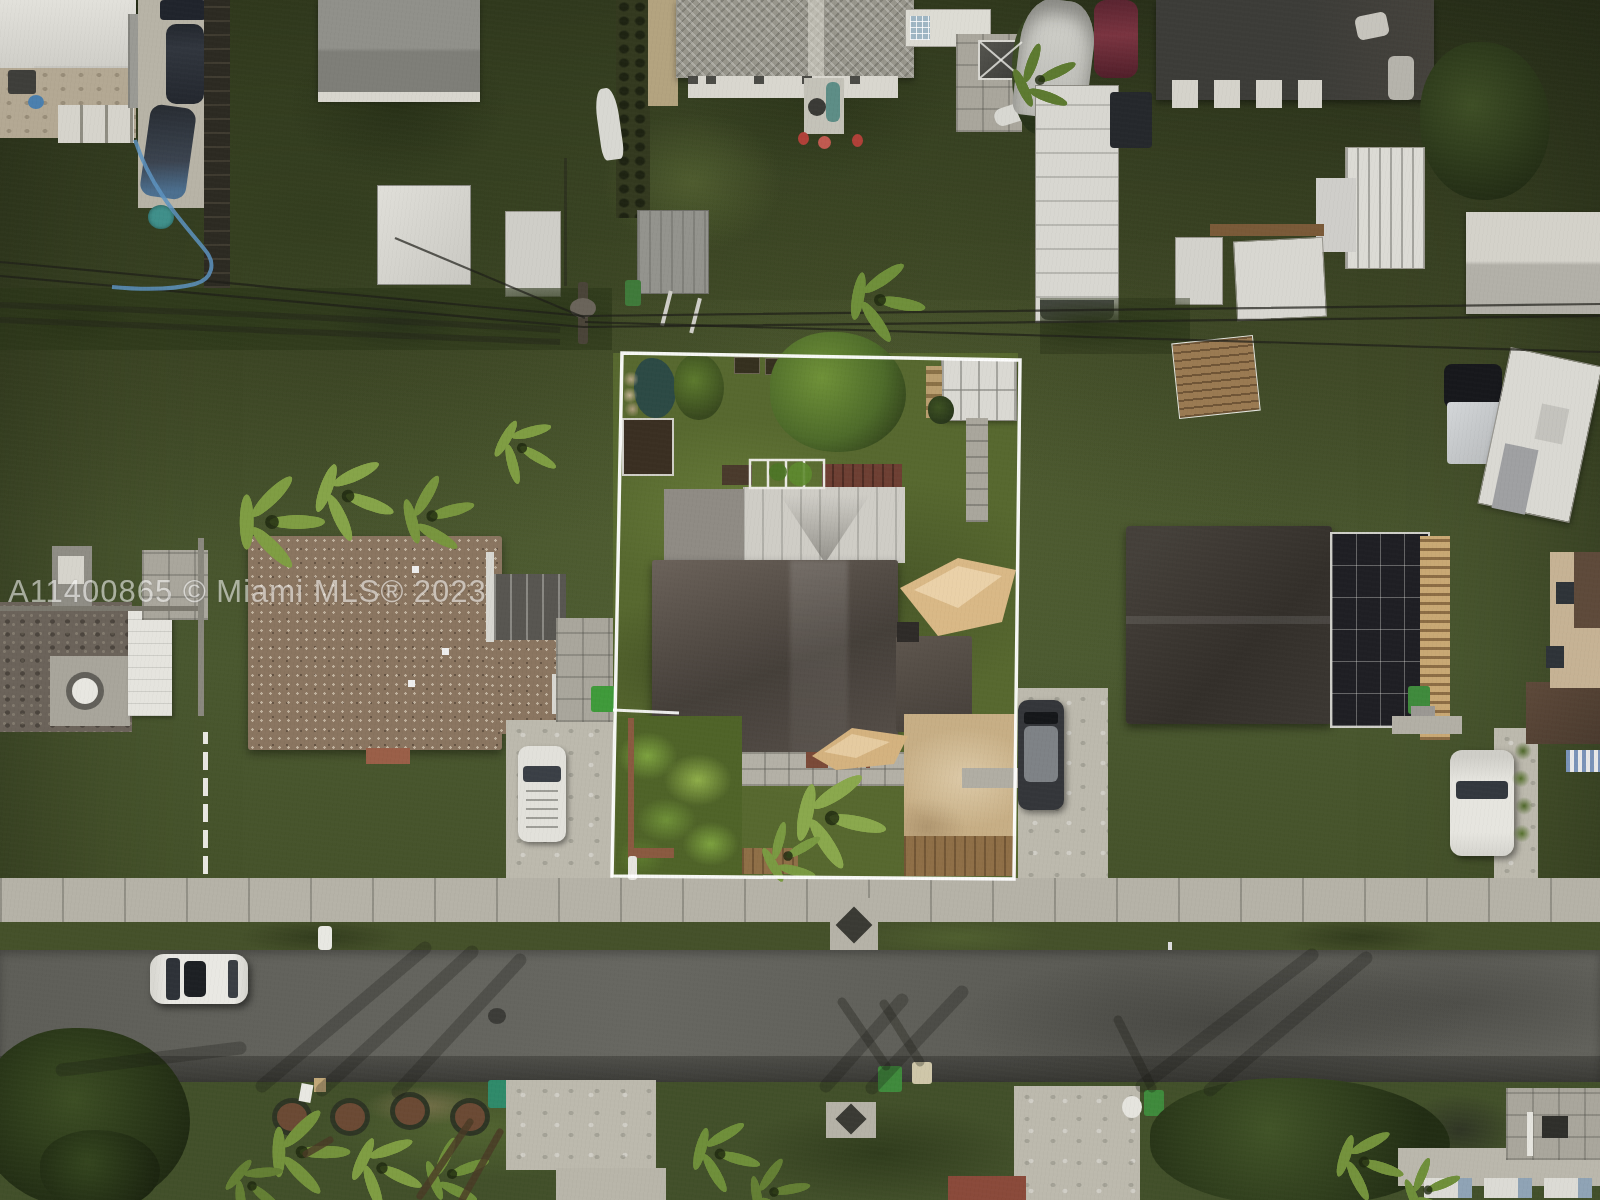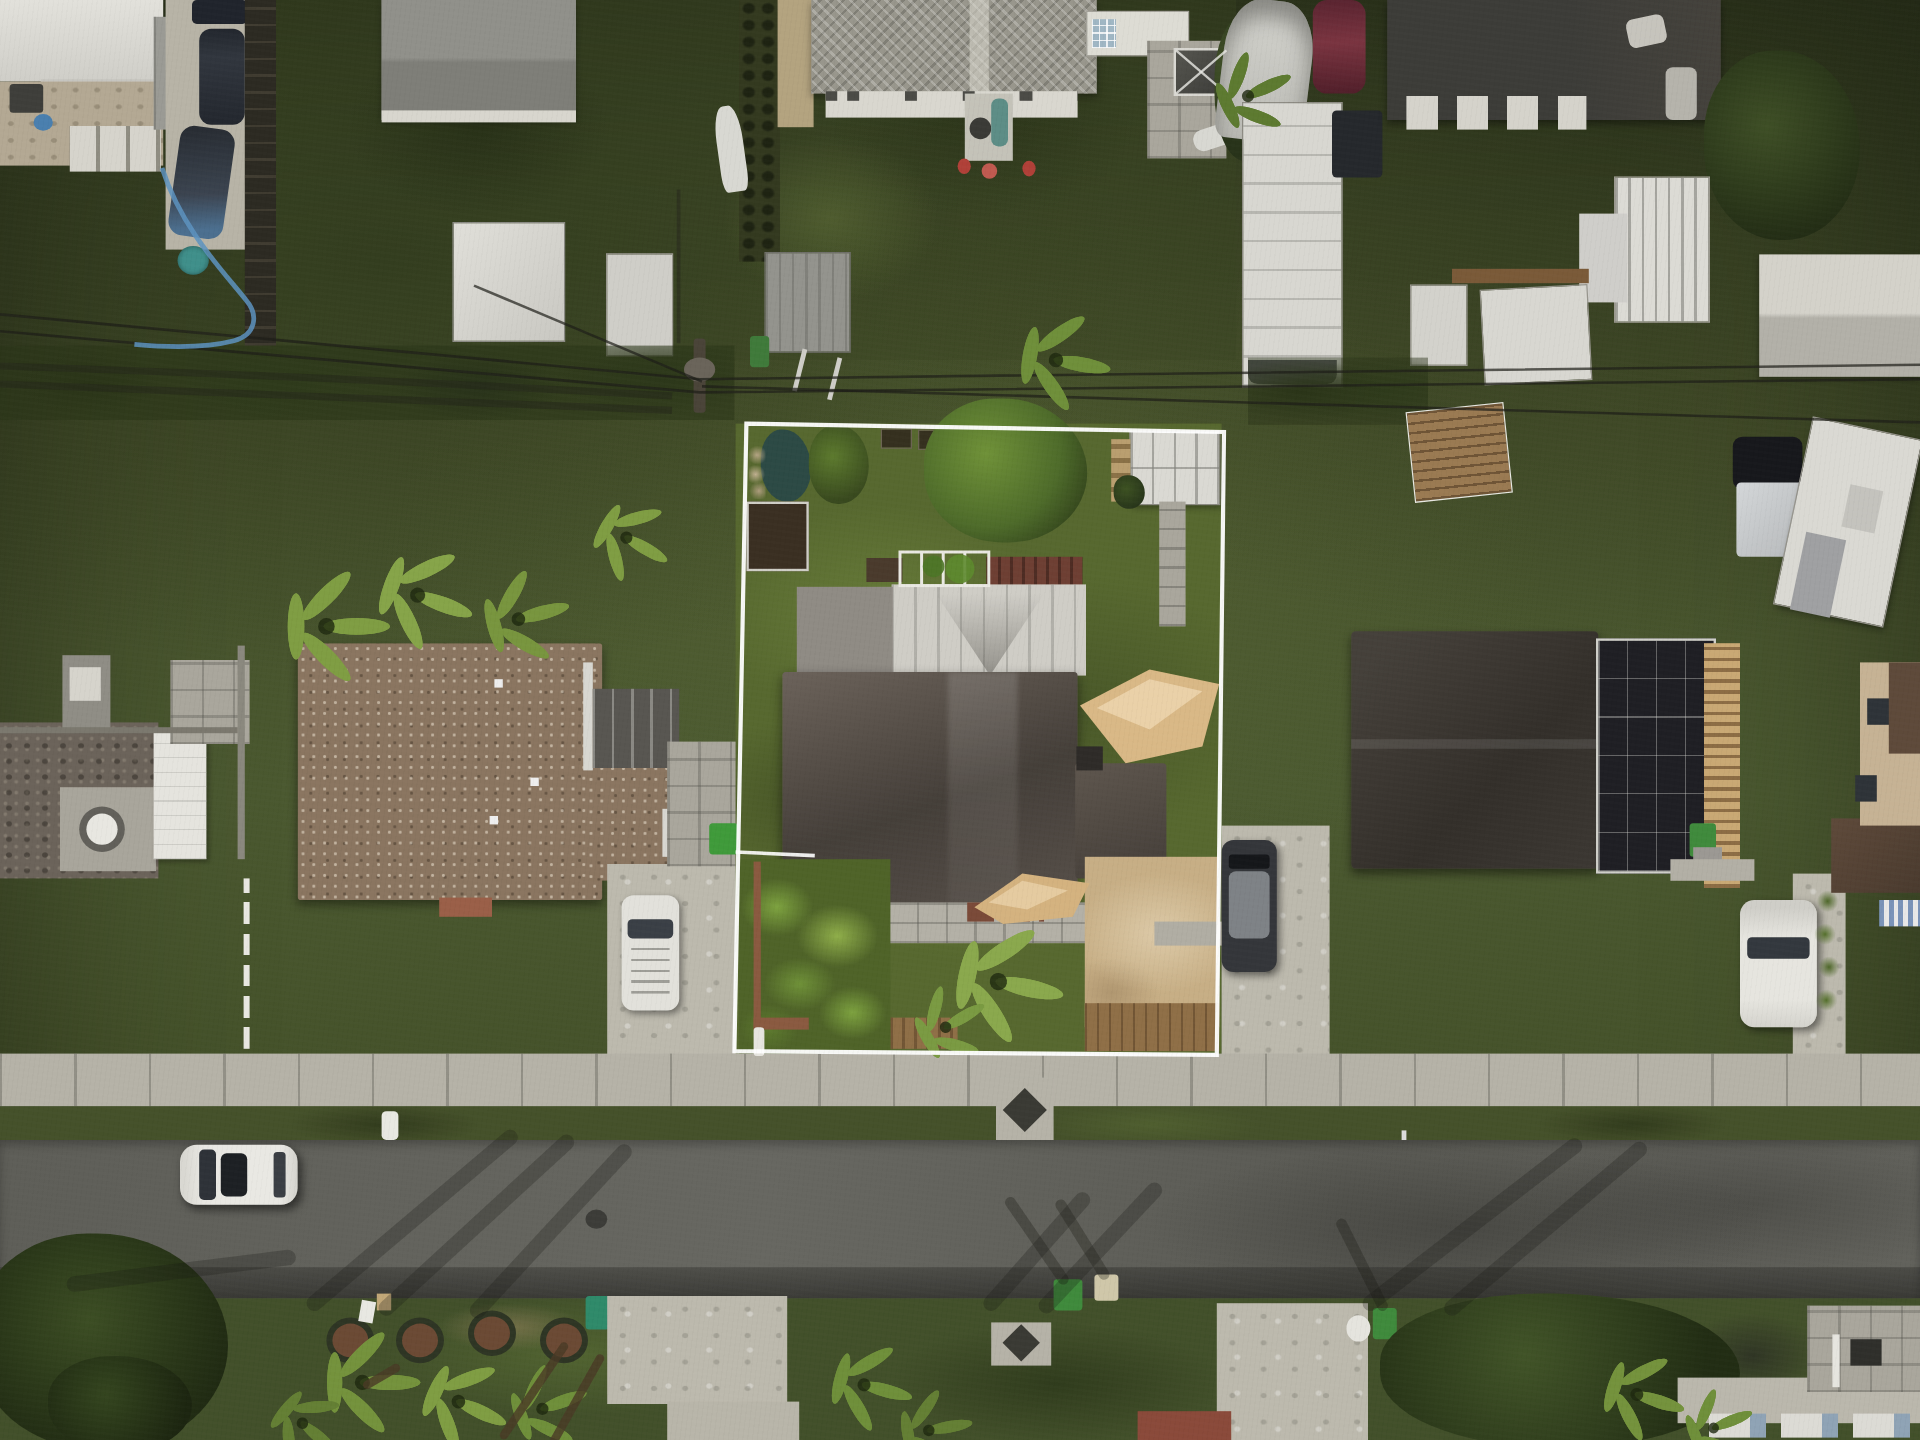--- a/index.html
+++ b/index.html
@@ -345,15 +345,16 @@
       <line x1="500" y1="1132" x2="462" y2="1200"></line>
       <line x1="330" y1="1140" x2="306" y2="1154"></line>
     </g>
 
     <g>
       <polygon points="622,353 1020,360 1014,879 612,876" fill="none" stroke="#ffffff" stroke-width="3.5" opacity=".95"></polygon>
       <line x1="613" y1="710" x2="679" y2="713" stroke="#ffffff" stroke-width="3" opacity=".9"></line>
     </g>
   </svg>
 
+  <div class="a" id="watermark" style="left: 8px; top: 574px; --wm-color: #ffffff; color: rgb(255, 255, 255); opacity: 0.55;">A11400865 © Miami MLS® 2023</div>
 
   <div id="grain"></div>
 </div>
 
 </body></html>

